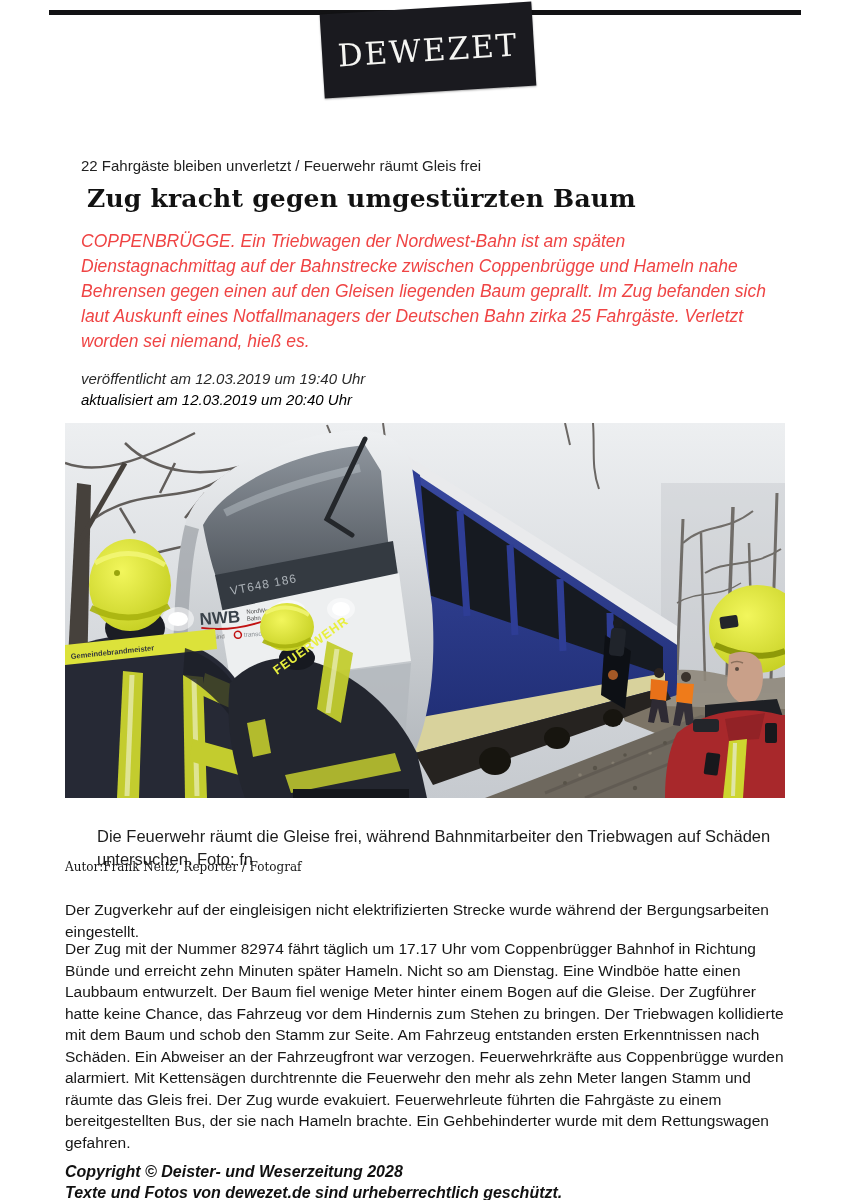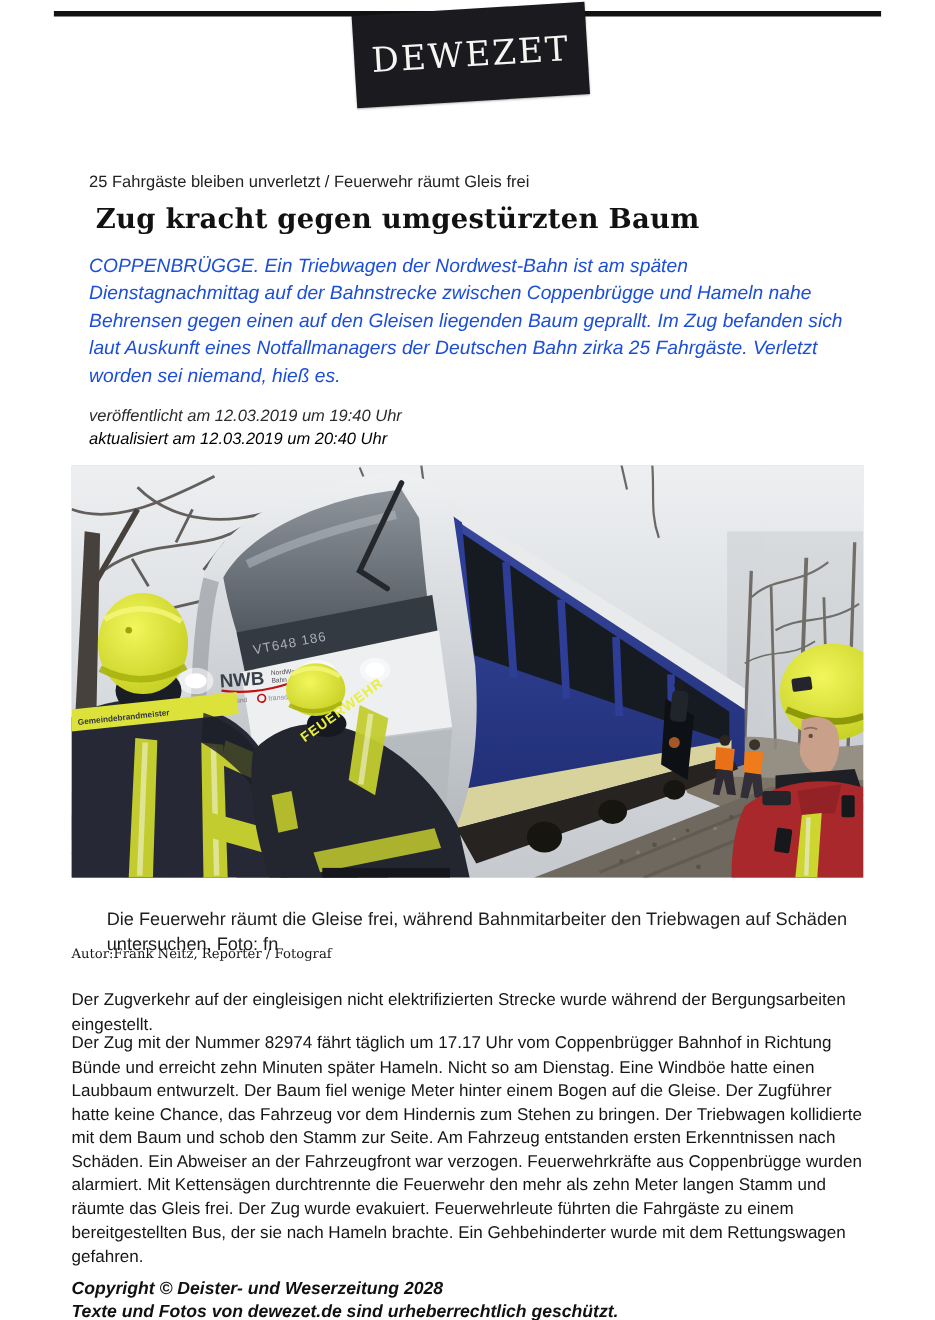--- a/index.html
+++ b/index.html
@@ -8,21 +8,21 @@
   .top-rule{position:absolute;left:49px;top:10px;width:752px;height:5px;background:#121214;}
   .logo-box{position:absolute;left:322px;top:8px;width:212px;height:84px;background:#1a1a1f;
             transform:rotate(-3.5deg);display:flex;align-items:center;justify-content:center;
             box-shadow:0 1px 2px rgba(0,0,0,.3);}
   .logo-text{font-family:"DejaVu Serif","Liberation Serif",serif;font-size:31px;color:#f5f5f2;
              letter-spacing:2px;font-weight:500;}
   .kicker{position:absolute;left:81px;top:157px;font-size:15px;color:#222;}
   .headline{position:absolute;left:81px;top:178px;margin:6px;font-family:"DejaVu Serif","Liberation Serif",serif;
             font-size:25px;font-weight:bold;color:#121212;letter-spacing:.2px;}
   .lead{position:absolute;left:81px;top:229px;width:700px;margin:0;font-size:17.5px;line-height:25px;
-        font-style:italic;color:#1d4ed8;}
+        font-style:italic;color:#ef4444;}
   .pubdate{position:absolute;left:81px;top:370px;font-size:15px;font-style:italic;color:#2b2b2b;text-align:right;}
   .upddate{position:absolute;left:81px;top:391px;font-size:15px;font-style:italic;color:#000000;}
   .photo{position:absolute;left:65px;top:423px;width:720px;height:375px;overflow:hidden;background:#d8dbde;}
   .caption{position:absolute;left:81px;top:809px;width:690px;margin:16px;font-size:16.5px;line-height:23px;color:#1d1d1d;}
   .author{position:absolute;left:65px;top:860px;font-family:"DejaVu Serif","Liberation Serif",serif;
           font-size:12px;color:#151515;}
   .bodytext{position:absolute;left:65px;width:728px;margin:0;font-size:15.5px;line-height:21.5px;color:#161616;}
   .p1{top:899px;}
   .p2{top:938px;}
   .footer{position:absolute;left:65px;top:1161px;font-size:16px;font-weight:bold;font-style:italic;
@@ -32,21 +32,21 @@
 <body>
 
 <div class="page">
 
   <div class="top-rule"></div>
 
   <div class="logo-box">
     <span class="logo-text">DEWEZET</span>
   </div>
 
-  <div class="kicker">25 Fahrgäste bleiben unverletzt / Feuerwehr räumt Gleis frei</div>
+  <div class="kicker">22 Fahrgäste bleiben unverletzt / Feuerwehr räumt Gleis frei</div>
   <h1 class="headline">Zug kracht gegen umgestürzten Baum</h1>
   <p class="lead">COPPENBRÜGGE. Ein Triebwagen der Nordwest-Bahn ist am späten Dienstagnachmittag auf der Bahnstrecke zwischen Coppenbrügge und Hameln nahe Behrensen gegen einen auf den Gleisen liegenden Baum geprallt. Im Zug befanden sich laut Auskunft eines Notfallmanagers der Deutschen Bahn zirka 25 Fahrgäste. Verletzt worden sei niemand, hieß es.</p>
   <div class="pubdate">veröffentlicht am 12.03.2019 um 19:40 Uhr</div>
   <div class="upddate">aktualisiert am 12.03.2019 um 20:40 Uhr</div>
 
   <div class="photo">
     <svg viewBox="0 0 720 375" width="720" height="375" preserveAspectRatio="none">
       <defs>
         <linearGradient id="skyGrad" x1="0" y1="0" x2="0" y2="1">
           <stop offset="0" stop-color="#edeff1"></stop>

